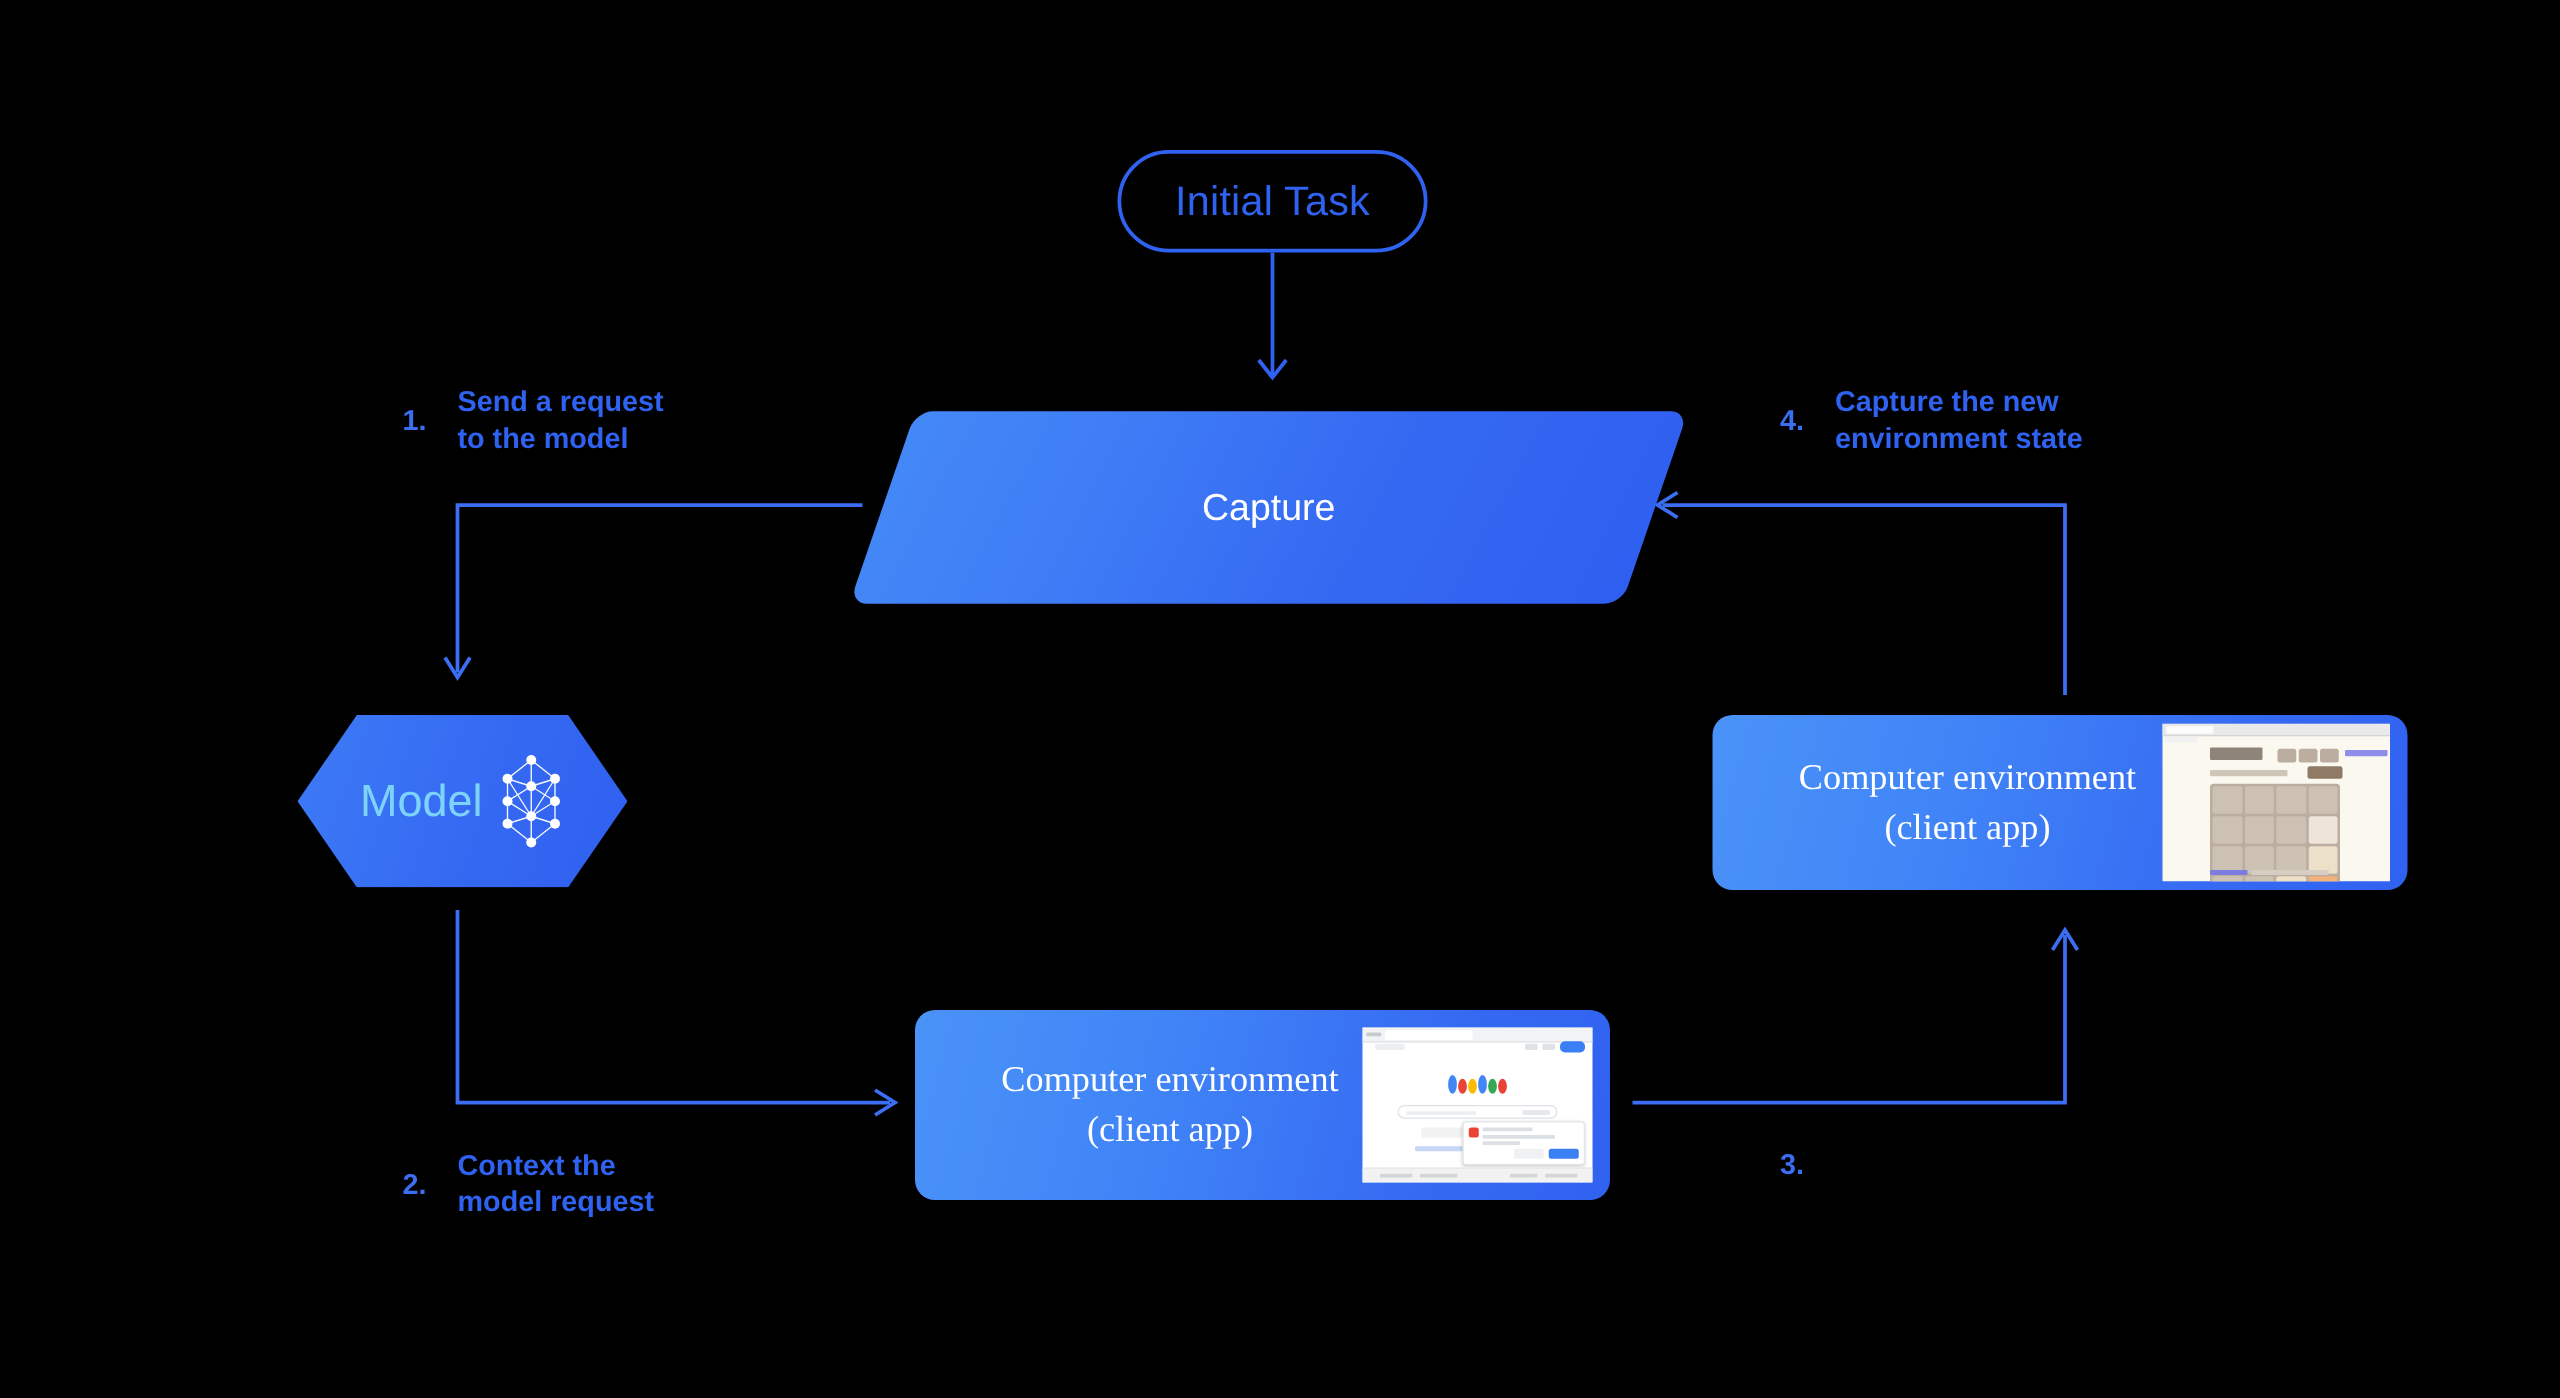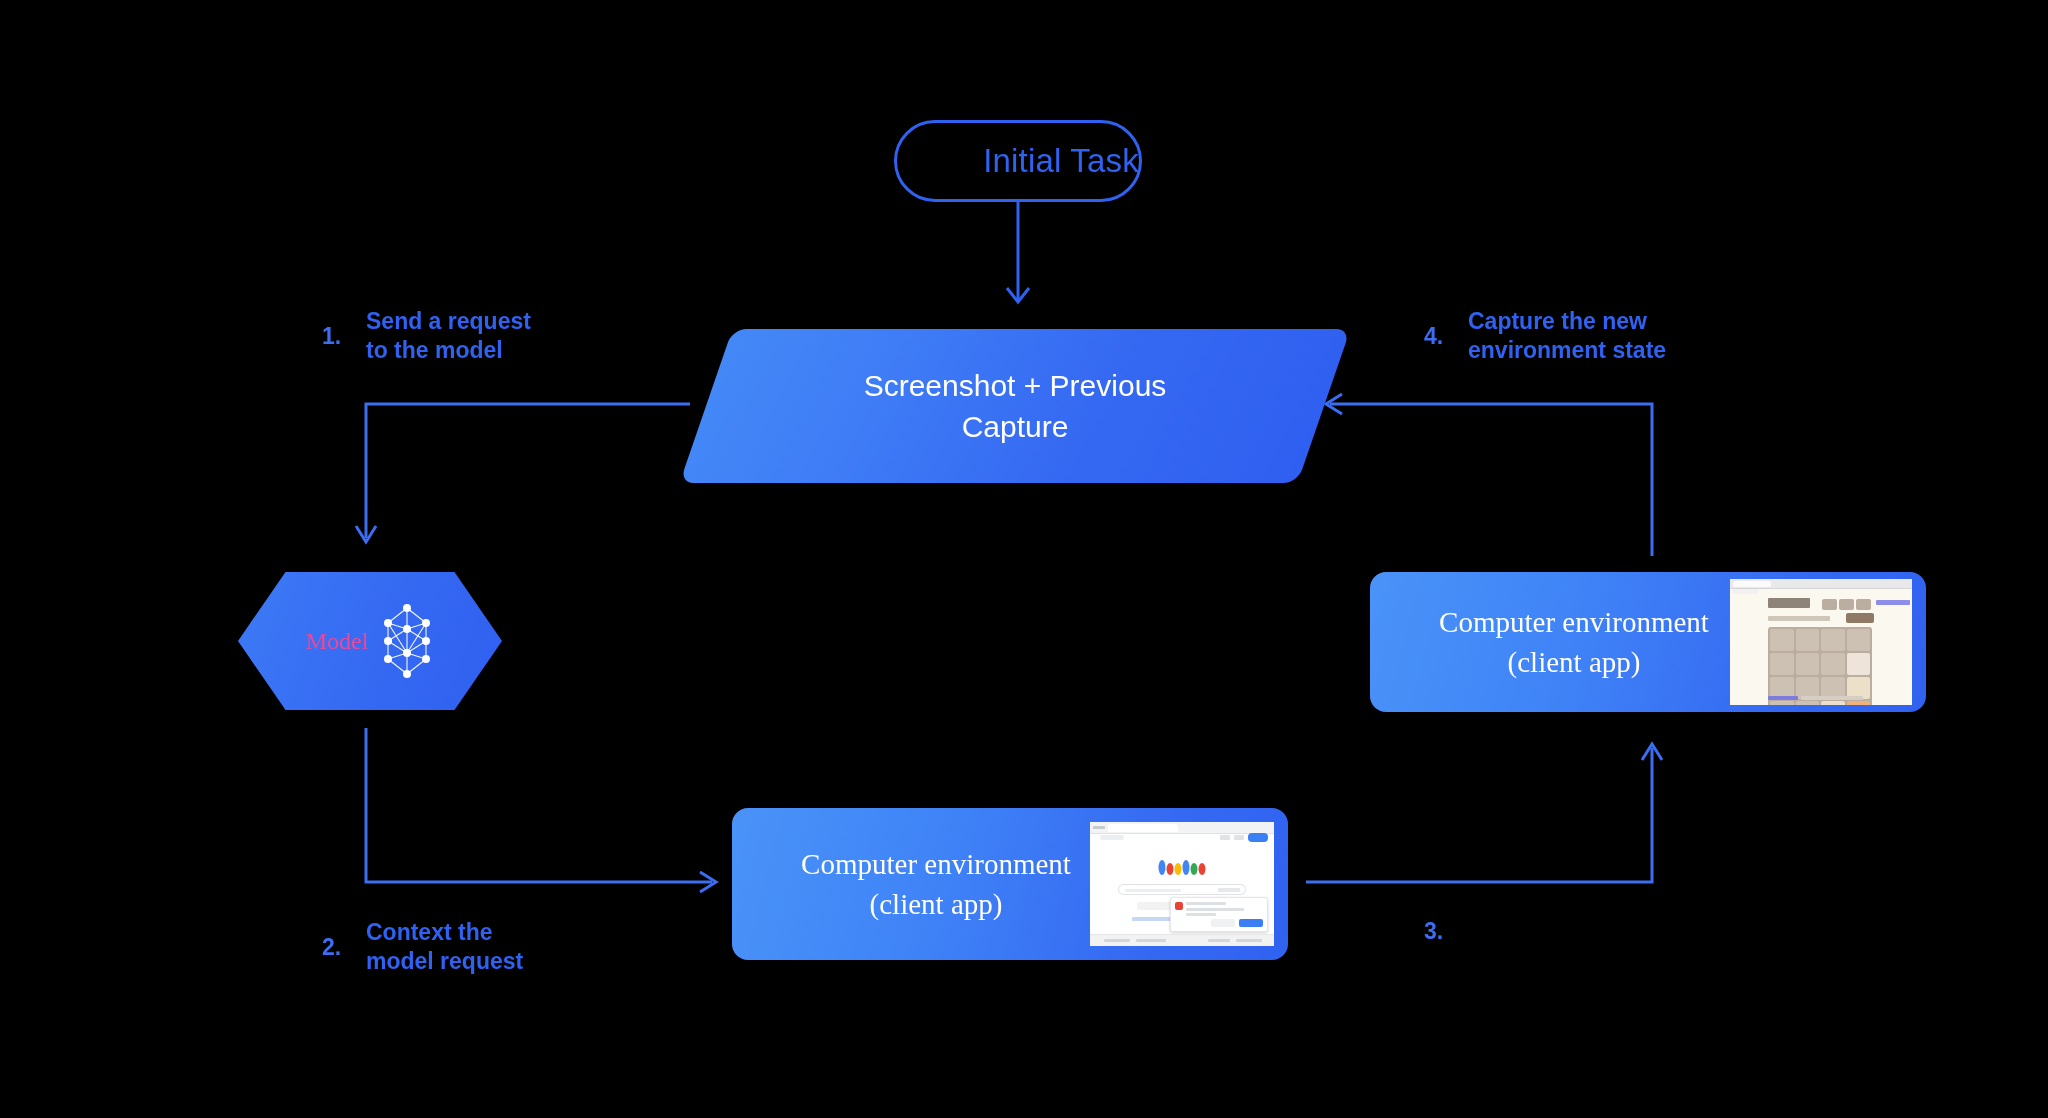--- a/index.html
+++ b/index.html
@@ -21,21 +21,21 @@
     position: absolute;
     left: 894px;
     top: 120px;
     width: 248px;
     height: 82px;
     border: 3px solid #2f62f0;
     border-radius: 44px;
     box-sizing: border-box;
     display: flex;
     align-items: center;
-    justify-content: flex-end;
+    justify-content: center;
     background: transparent;
   }
   .initial-task-label {
     color: #2f62f0;
     font-size: 33px;
     letter-spacing: 0.2px;
     white-space: nowrap;
   }
 
   
@@ -84,24 +84,23 @@
   .hexagon-inner {
     position: absolute;
     inset: 0;
     display: flex;
     align-items: center;
     justify-content: center;
     gap: 12px;
     pointer-events: none;
   }
   .hexagon-label {
-    color: #ec4899;
-    font-size: 24px;
+    color: #7dd3fc;
+    font-size: 36px;
     white-space: nowrap;
-    font-family: Liberation Serif, serif;
   }
   .nn-icon {
     width: 54px;
     height: 78px;
     display: block;
   }
 
   
   .env-card {
     position: absolute;
@@ -347,21 +346,20 @@
     </g>
   </svg>
 
   <div class="initial-task">
     <div class="initial-task-label">Initial Task</div>
   </div>
 
   <div class="parallelogram-wrap">
     <div class="parallelogram-shape"></div>
     <div class="parallelogram-text">
-      <div>Screenshot + Previous</div>
       <div>Capture</div>
     </div>
   </div>
 
   <div class="hexagon-wrap">
     <div class="hexagon-shape"></div>
     <div class="hexagon-inner">
       <div class="hexagon-label">Model</div>
       <svg class="nn-icon" viewBox="0 0 54 78">
         <g stroke="#ffffff" stroke-width="1.1" fill="none" opacity="0.95">

